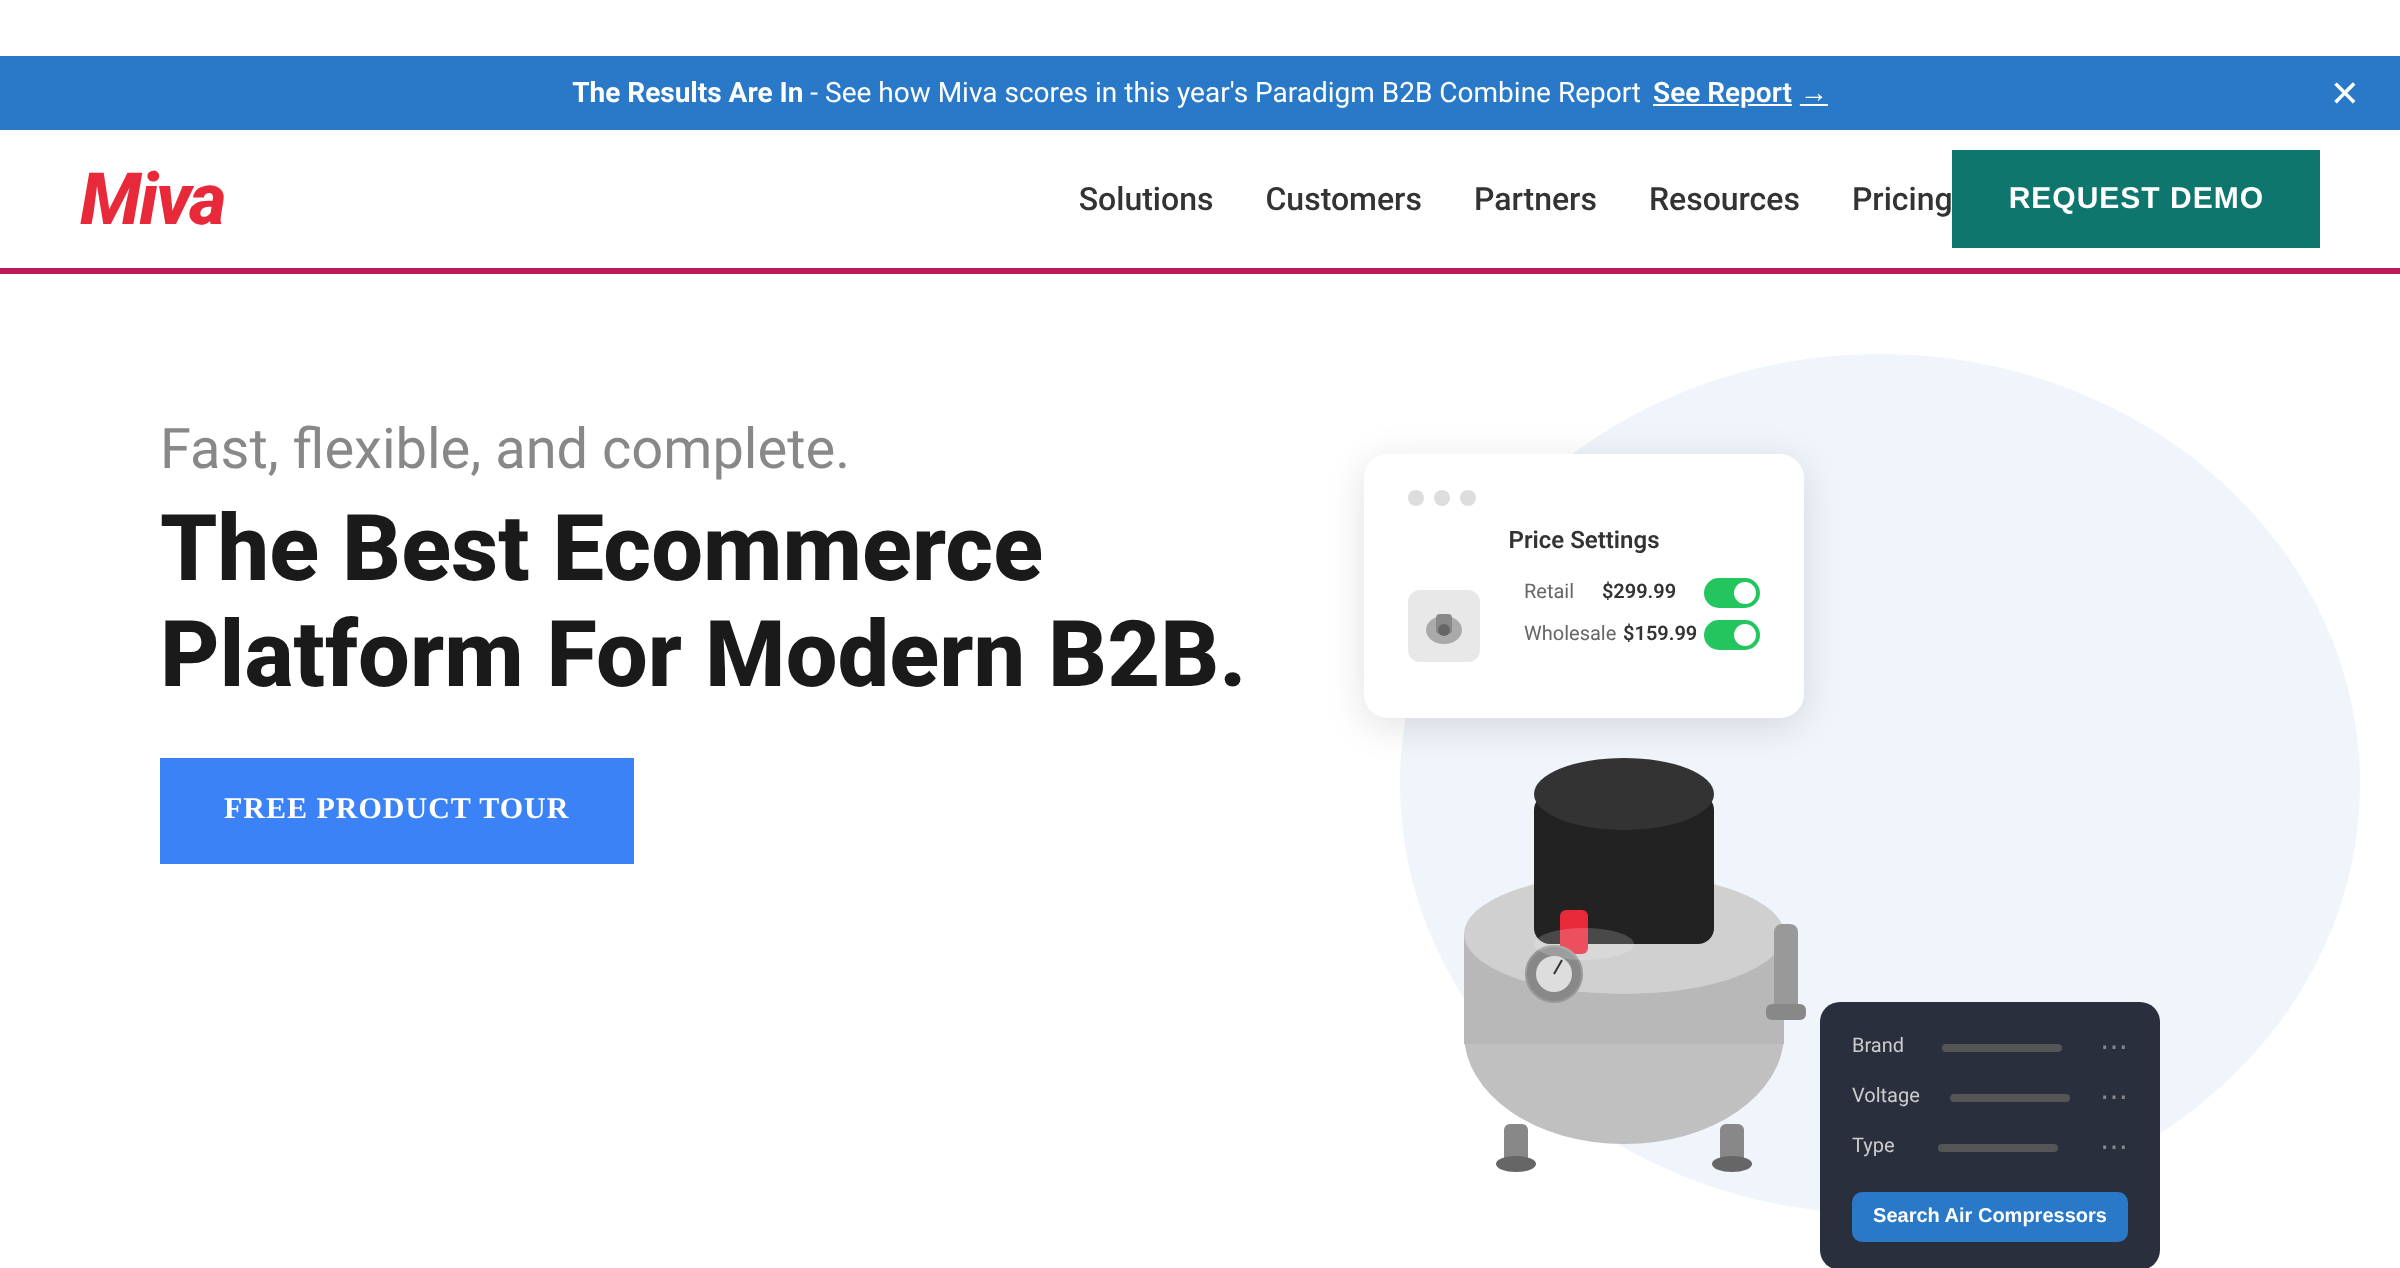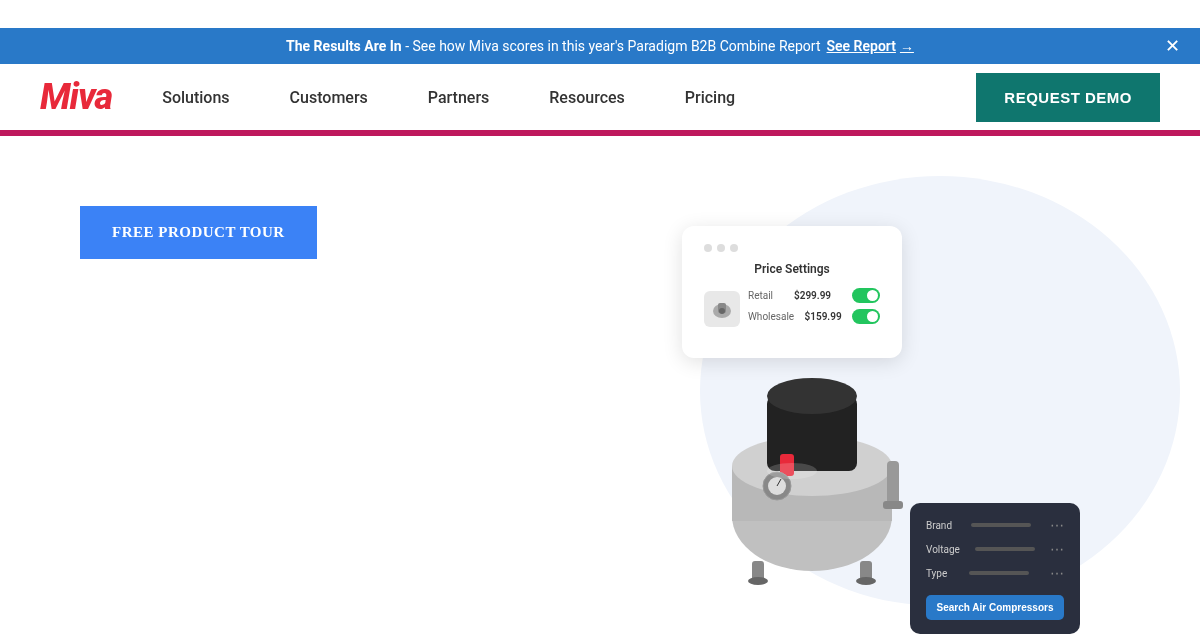--- a/index.html
+++ b/index.html
@@ -41,35 +41,36 @@
       cursor: pointer;
       line-height: 1;
     }
 
     
     .navbar {
       display: flex;
       align-items: center;
       padding: 0 40px;
       height: 72px;
-      border-bottom: 6px solid #be185d;
+      border-bottom: 3px solid #be185d;
       background: #fff;
     }
     .logo {
       font-size: 36px;
       font-weight: 800;
       color: #e8293a;
       letter-spacing: -1px;
       margin-right: 50px;
       font-style: italic;
     }
     .nav-links {
       display: flex;
-      gap: 60px;
+      gap: 26px;
       flex: 1;
+      justify-content: flex-end;
     }
     .nav-link {
       font-size: 16px;
       color: #333;
       cursor: pointer;
       font-weight: 500;
       text-decoration: none;
     }
     .request-demo-btn {
       background: #0f766e;
@@ -178,22 +179,22 @@
     }
     .price-card-title {
       font-size: 12px;
       font-weight: 600;
       color: #333;
       text-align: center;
       margin-bottom: 12px;
     }
     .price-product-row {
       display: flex;
-      align-items: center;
-      gap: 8px;
+      align-items: flex-end;
+      gap: 22px;
       margin-bottom: 10px;
     }
     .product-thumb {
       width: 36px;
       height: 36px;
       background: #e8e8e8;
       border-radius: 6px;
       overflow: hidden;
       display: flex;
       align-items: center;
@@ -302,20 +303,22 @@
     <a class="nav-link">Customers</a>
     <a class="nav-link">Partners</a>
     <a class="nav-link">Resources</a>
     <a class="nav-link">Pricing</a>
   </div>
   <button class="request-demo-btn">REQUEST DEMO</button>
 </nav>
 
 <section class="hero">
   <div class="hero-left">
+    <p class="hero-subtitle">Fast, flexible, and complete.</p>
+    <h1 class="hero-title">The Best Ecommerce Platform For Modern B2B.</h1>
     <button class="free-tour-btn">FREE PRODUCT TOUR</button>
   </div>
 
   <div class="hero-right">
 
     <div class="illustration-bg"></div>
 
     <div class="price-card">
       <div class="price-card-dots">
         <div class="dot"></div>

